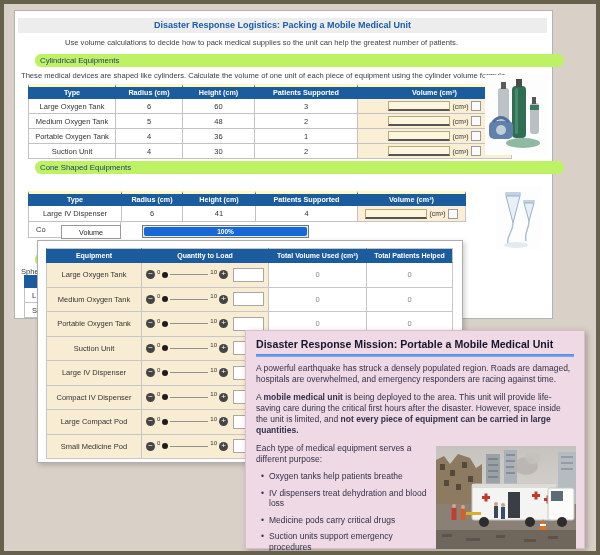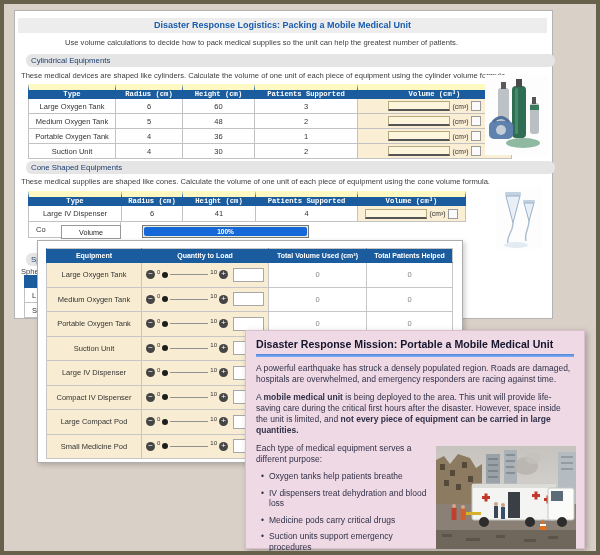--- a/index.html
+++ b/index.html
@@ -5,31 +5,31 @@
   html,body{margin:0;padding:0;}
   .stage{position:relative;width:600px;height:555px;box-sizing:border-box;
          background:#d9d0c7;border:4px solid #67604a;overflow:hidden;
          font-family:"Liberation Sans",sans-serif;padding-left:48px;}
   
   .main-panel{position:absolute;left:10px;top:6px;width:537px;height:307px;
               background:#fff;border:1px solid #b3b3b3;z-index:1;}
   .titlebar{position:absolute;left:3px;top:7px;width:529px;height:15px;background:#ededed;
             text-align:center;line-height:15px;font-size:9px;font-weight:bold;color:#1a5cad;}
   .subtitle{position:absolute;left:6px;top:27px;font-size:7.6px;color:#3c3c3c;margin-left:44px;}
-  .band{position:absolute;left:11px;width:529px;height:13px;background:#e5e5e5;
+  .band{position:absolute;left:20px;width:529px;height:13px;background:#bef264;
         font-size:7.8px;color:#1c3d6f;line-height:13px;padding-left:5px;box-sizing:border-box;border-radius:6px;}
   .desc{position:absolute;left:6px;font-size:7.6px;color:#3c3c3c;}
   .tbl{position:absolute;font-size:7.5px;color:#333;}
   .trow{display:flex;}
   .th{background:#1b5c9e;color:#fff;font-weight:bold;font-size:7.2px;}
   .cell{box-sizing:border-box;border-left:1px solid #c2c2c2;border-bottom:1px solid #c2c2c2;
         display:flex;align-items:center;justify-content:center;text-align:center;}
   .trow .cell:last-child{border-right:1px solid #c2c2c2;}
   .trow.th .cell{border-color:#1b5c9e;}
-  .tbl .trow:first-child .cell{border-top:6px solid #fef9c3;font-family:Liberation Mono, monospace;}
+  .tbl .trow:first-child .cell{border-top:3px solid #fef9c3;}
   
   .cyl .c1{width:87px;} .cyl .c2{width:67px;} .cyl .c3{width:72px;}
   .cyl .c4{width:103px;} .cyl .c5{width:155px;}
   .cyl .trow{height:15px;}
   
   .cone .c1{width:93px;} .cone .c2{width:61px;} .cone .c3{width:73px;}
   .cone .c4{width:102px;} .cone .c5{width:109px;}
   .cone .trow{height:15px;}
   .volcell{background:#faeed4;gap:3px;padding:0 3px;}
   .volinput{width:62px;height:10px;border:1px solid #b5a97e;border-bottom:2px solid #555;
@@ -173,21 +173,20 @@
         <rect x="45" y="30" width="9" height="5" fill="#3c7a5c"></rect>
         <rect x="47" y="22" width="4" height="7" fill="#555"></rect>
         <ellipse cx="38" cy="68" rx="17" ry="5" fill="#8fb9a0"></ellipse>
         <rect x="4" y="46" width="24" height="18" rx="5" fill="#5e81ad"></rect>
         <path d="M8,47 Q16,38 24,47" stroke="#51719a" stroke-width="3" fill="none"></path>
         <circle cx="16" cy="55" r="5" fill="#c3cdd6"></circle>
       </svg>
     </div>
 
     <div class="band" style="top:150px">Cone Shaped Equipments</div>
-    <div class="desc" style="top:166px">These medical supplies are shaped like cones. Calculate the volume of one unit of each piece of equipment using the cone volume formula.</div>
 
     <div class="tbl cone" style="left:13px;top:180px">
       <div class="trow th">
         <div class="cell c1">Type</div>
         <div class="cell c2">Radius (cm)</div>
         <div class="cell c3">Height (cm)</div>
         <div class="cell c4">Patients Supported</div>
         <div class="cell c5">Volume (cm³)</div>
       </div>
       <div class="trow" style="height:16px">

